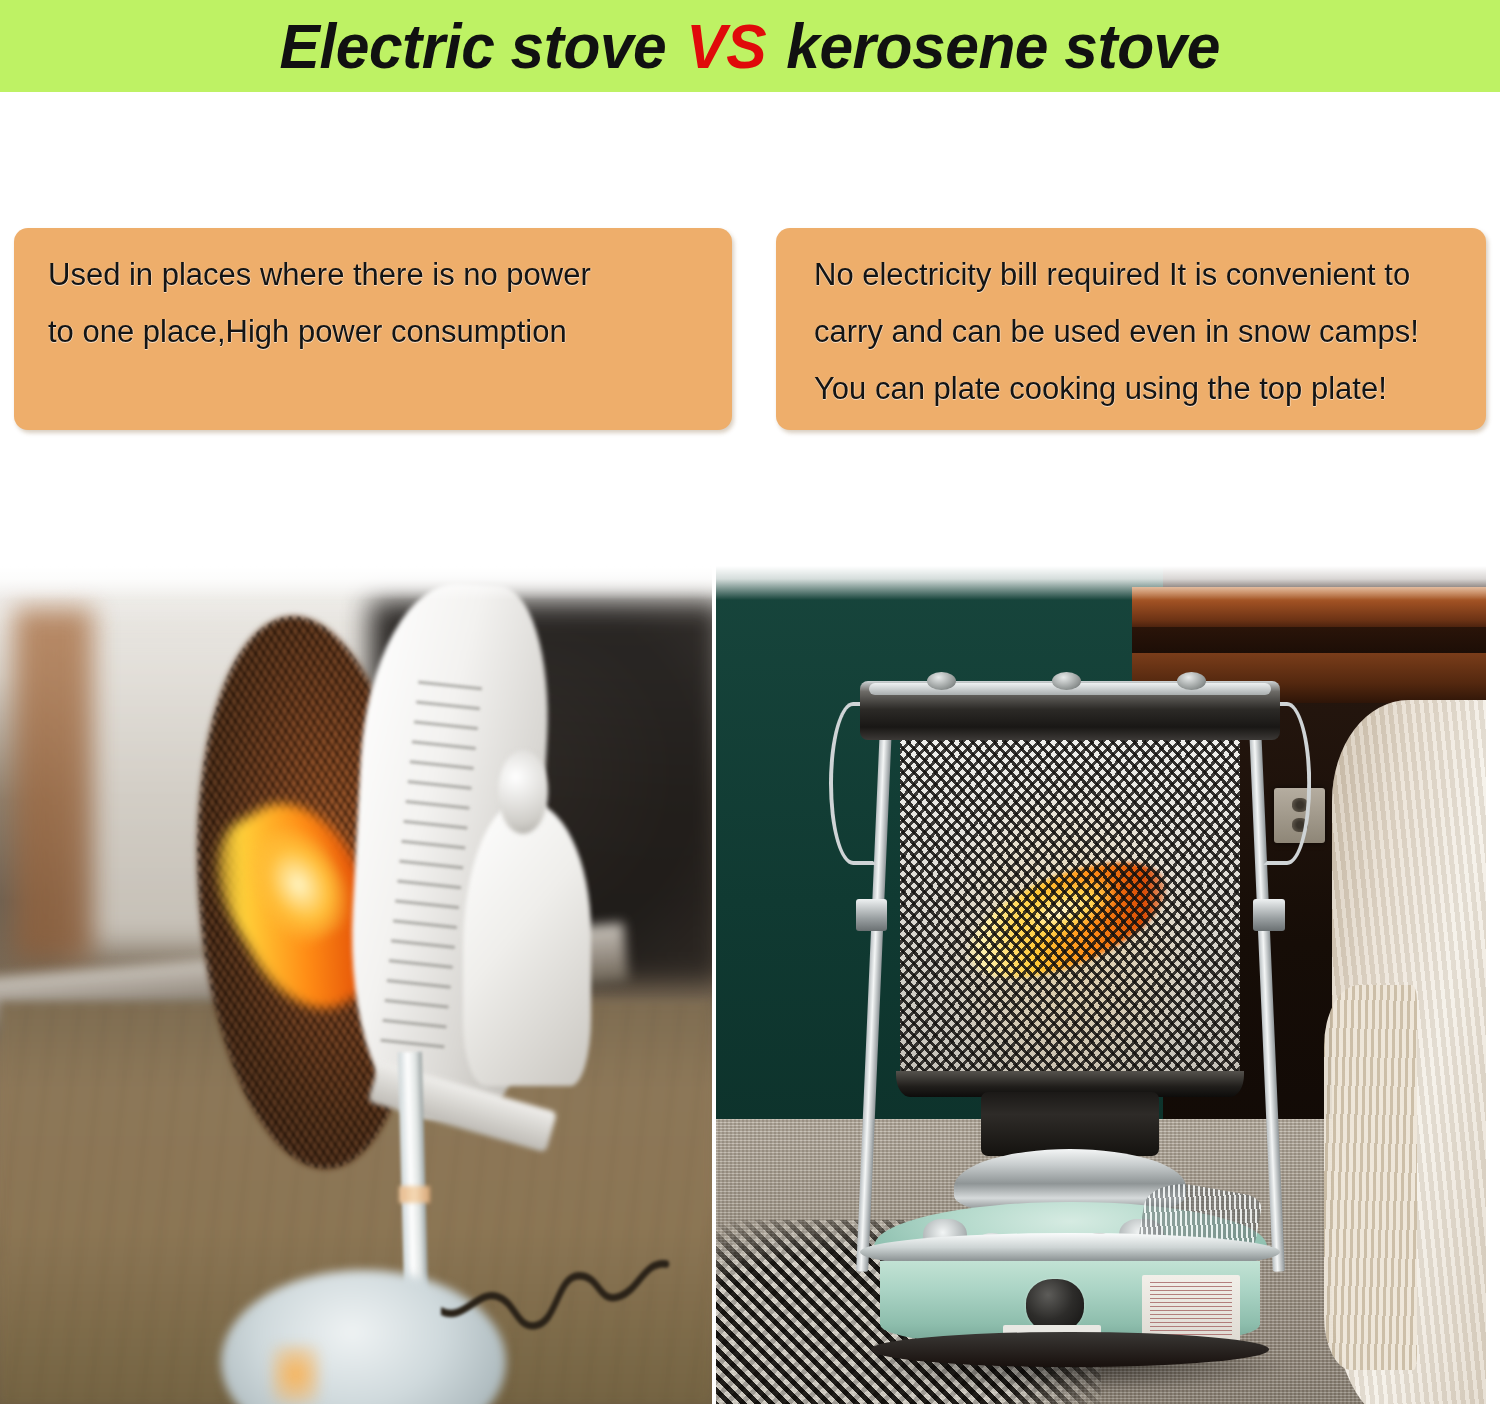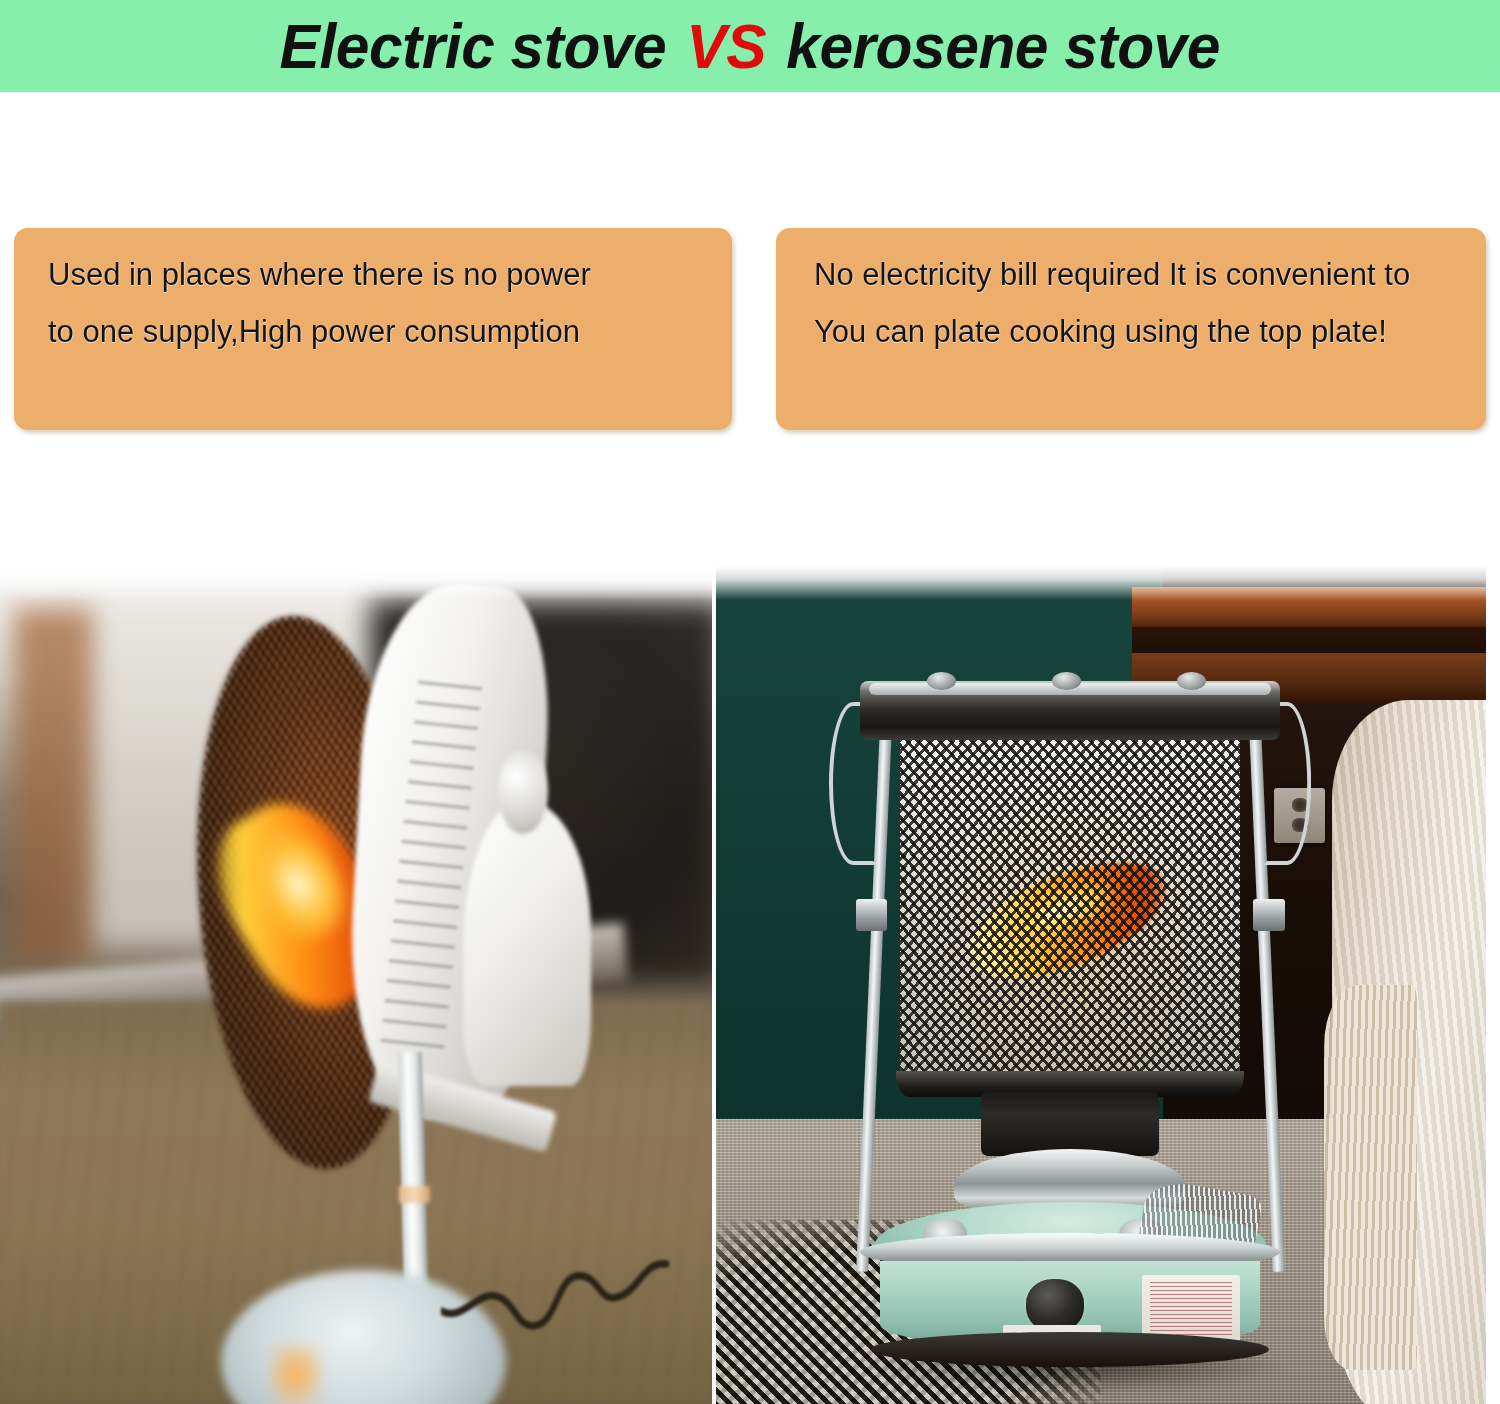--- a/index.html
+++ b/index.html
@@ -16,21 +16,21 @@
   }
 
   
   #title-bar {
     position: absolute;
     left: 0; top: 0;
     width: 1500px; height: 92px;
     display: flex;
     align-items: center;
     justify-content: center;
-    background: #86efac;
+    background: #bef264;
   }
   #title-text {
     font-family: "Liberation Sans", sans-serif;
     font-size: 63px;
     font-weight: bold;
     font-style: italic;
     letter-spacing: -0.5px;
     color: #111111;
     white-space: nowrap;
     transform: scaleX(0.96);
@@ -452,25 +452,26 @@
 </style>
 </head>
 <body>
 
 <div id="title-bar">
   <div id="title-text"><span>Electric stove </span><span class="vs">VS</span><span> kerosene stove</span></div>
 </div>
 
 <div class="callout" id="callout-left">
   <div class="callout-line">Used in places where there is no power</div>
-  <div class="callout-line">to one supply,High power consumption</div>
+  <div class="callout-line">to one place,High power consumption</div>
 </div>
 
 <div class="callout" id="callout-right">
   <div class="callout-line">No electricity bill required It is convenient to</div>
+  <div class="callout-line">carry and can be used even in snow camps!</div>
   <div class="callout-line">You can plate cooking using the top plate!</div>
 </div>
 
 <div id="photo-strip">
 
   <div class="photo" id="photo-electric">
     <div class="bg"></div>
     <div class="pale-wall"></div>
     <div class="left-post"></div>
     <div class="dark-panel"></div>

